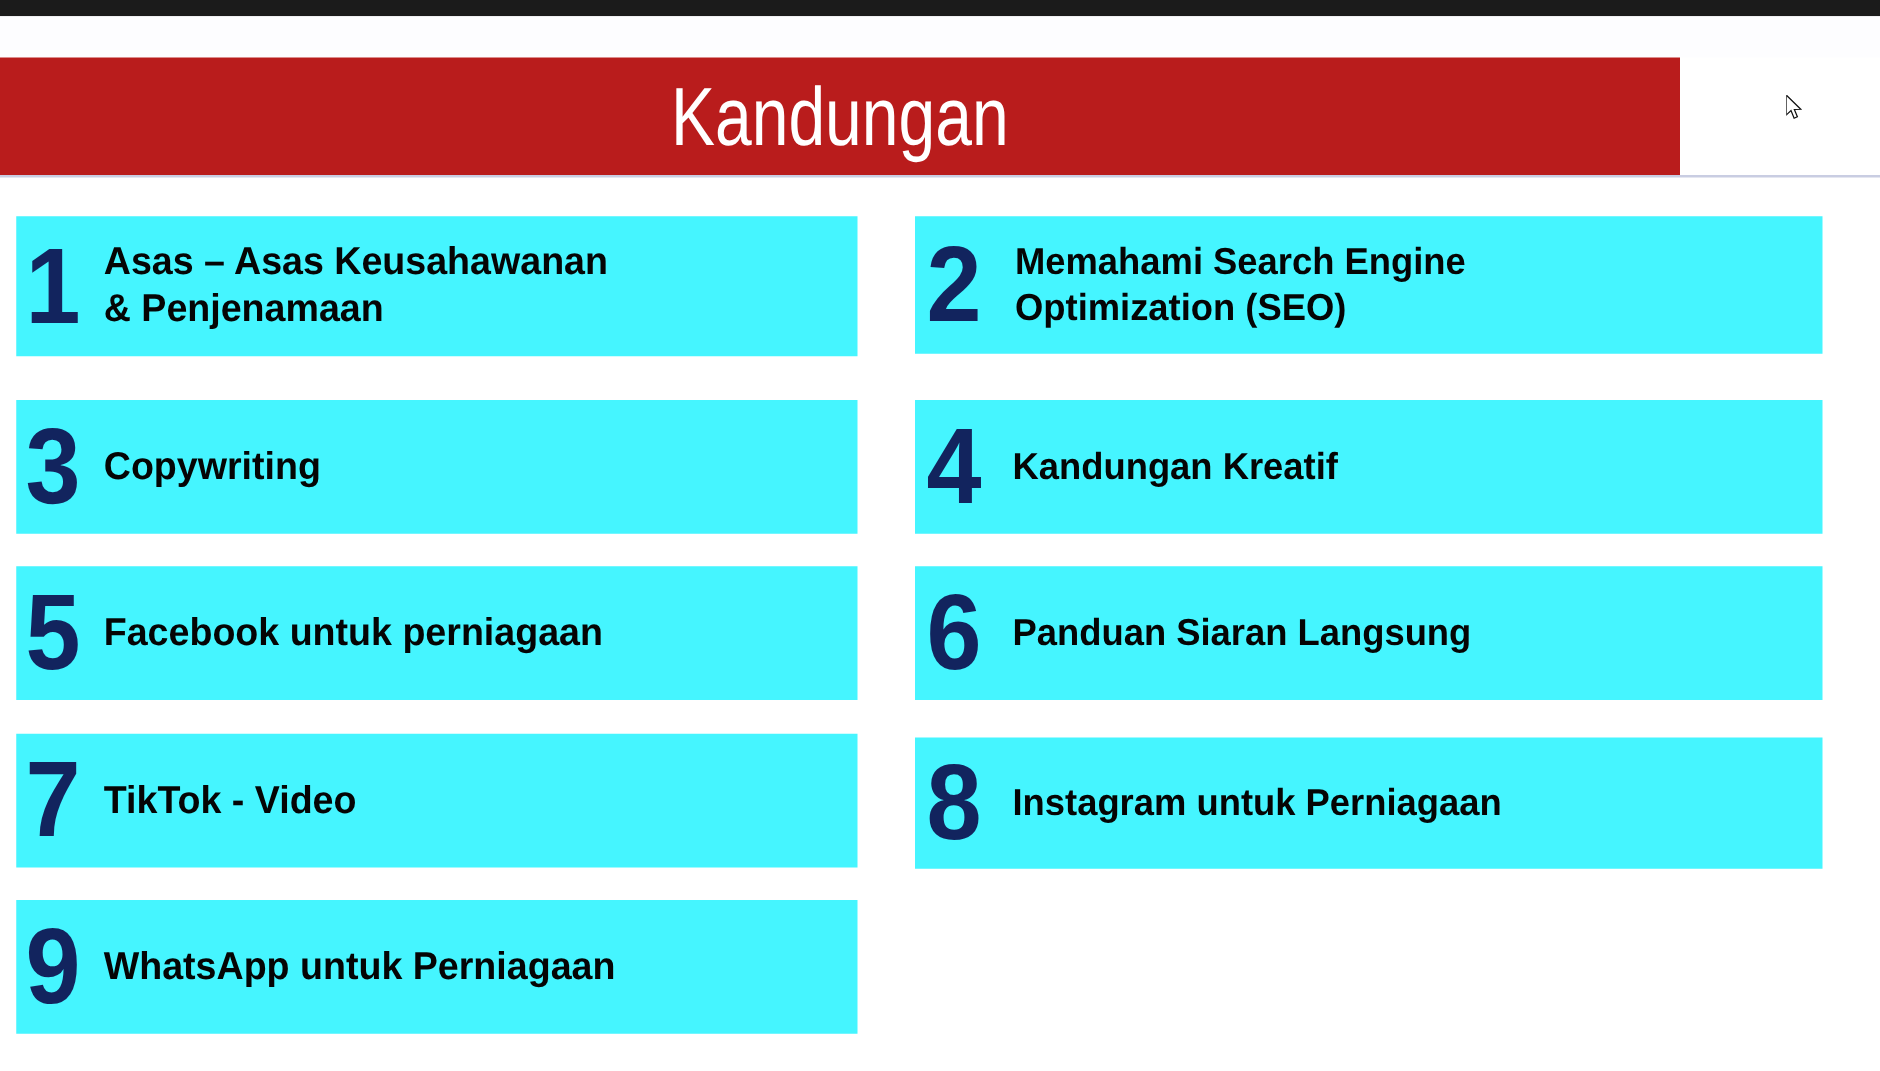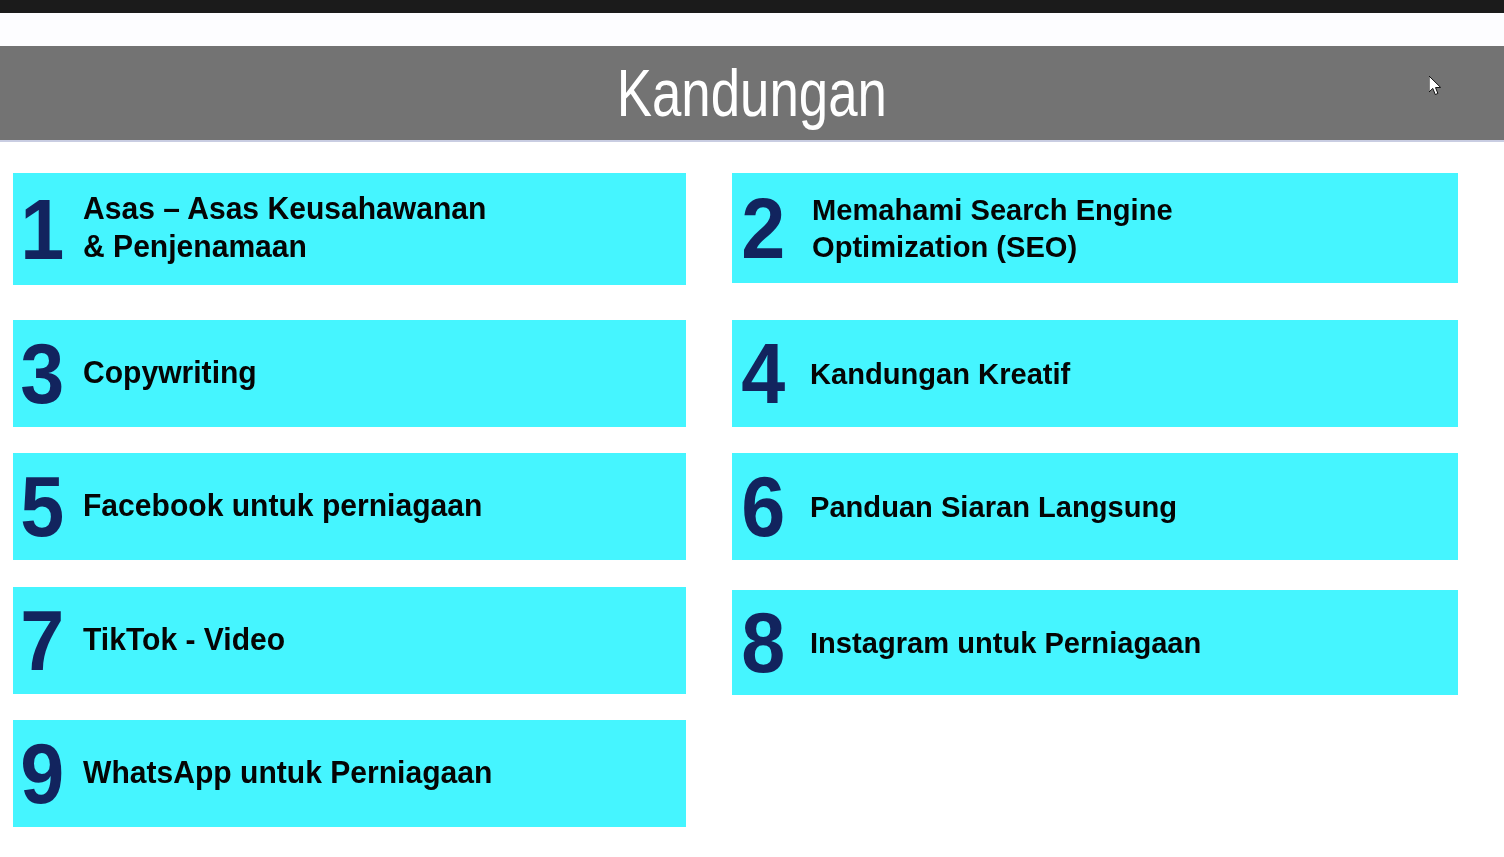--- a/index.html
+++ b/index.html
@@ -27,22 +27,22 @@
     position: absolute;
     left: 0; top: 13px;
     width: 1504px; height: 33px;
     background: #fdfdff;
   }
 
   
   #title-banner {
     position: absolute;
     left: 0; top: 46px;
-    width: 1504px; height: 94px;
-    background: #737373;
+    width: 1344px; height: 94px;
+    background: #b91c1c;
     display: flex;
     align-items: center;
     justify-content: center;
   }
   #title-banner .title-text {
     color: #ffffff;
     font-family: "Liberation Sans Narrow", "Liberation Sans", sans-serif;
     font-size: 66px;
     font-weight: 400;
     letter-spacing: 0px;

